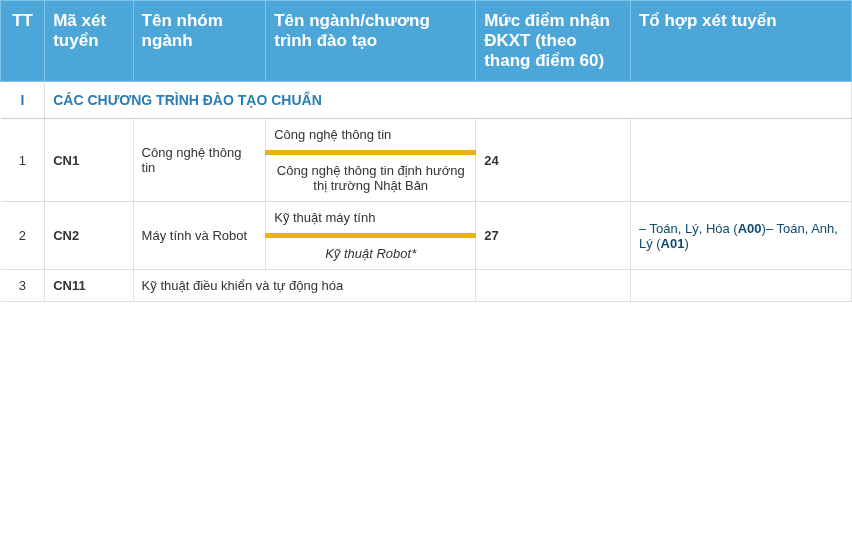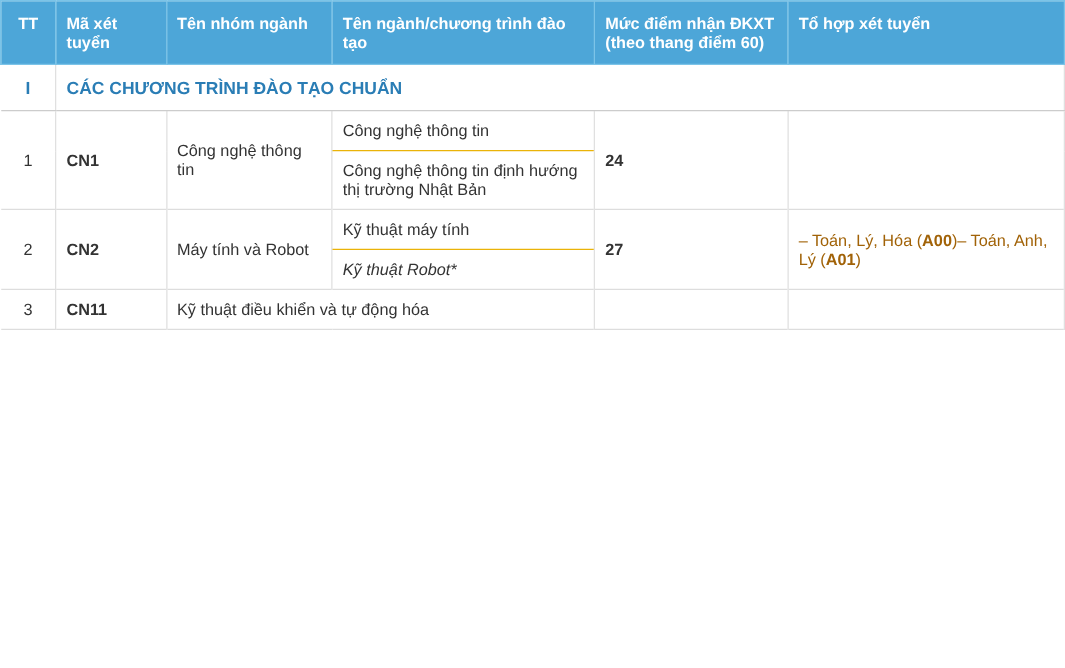--- a/index.html
+++ b/index.html
@@ -21,21 +21,21 @@
     }
     thead tr {
       background-color: #4da6d8;
       color: #fff;
     }
     thead th {
       padding: 10px 8px;
       text-align: left;
       vertical-align: top;
       font-weight: bold;
-      font-size: 13px;
+      font-size: 17px;
       border: 1px solid #7cc4e8;
     }
     tbody tr {
       border-bottom: 1px solid #ddd;
     }
     tbody td {
       padding: 8px 8px;
       vertical-align: middle;
       border-right: 1px solid #e0e0e0;
       font-size: 13px;
@@ -50,22 +50,22 @@
     }
     .tt-col { width: 40px; text-align: center; }
     .ma-col { width: 80px; }
     .ten-nhom-col { width: 120px; }
     .ten-nganh-col { width: 190px; }
     .muc-diem-col { width: 140px; }
     .to-hop-col { width: 200px; }
     .bold { font-weight: bold; }
     .italic { font-style: italic; }
     .row-data td { vertical-align: middle; }
-    .sub-row td { border-top: 1px solid #eab308; }
-    .to-hop-text { color: #a16207; font-size: 13px; }
+    .sub-row td { border-top: 5px solid #eab308; text-align: center; }
+    .to-hop-text { color: #0c4a6e; font-size: 13px; }
     .bold-inline { font-weight: bold; }
   </style>
 </head>
 <body>
 
 <div class="table-container">
   <table>
     <thead>
       <tr>
         <th class="tt-col">

